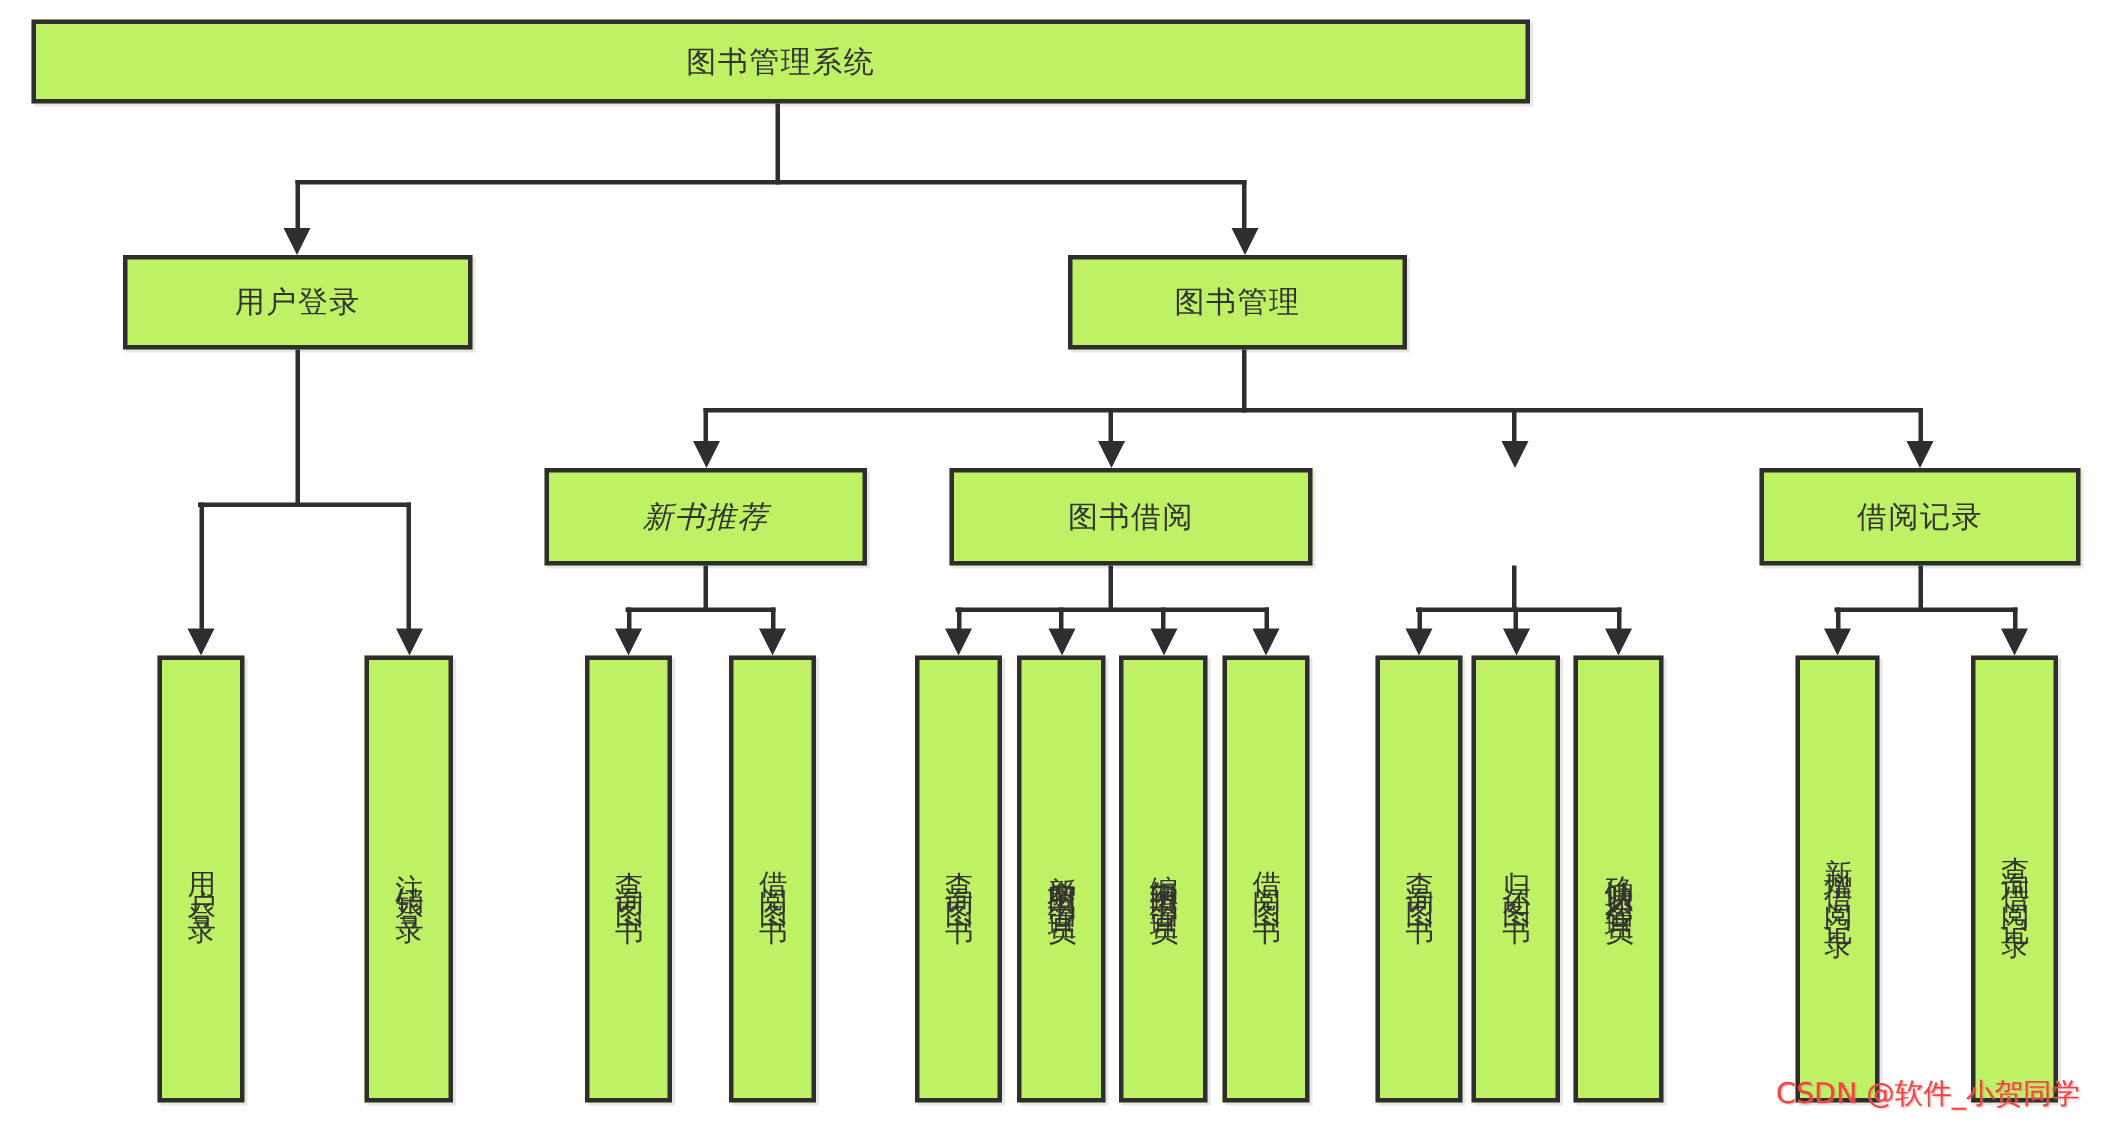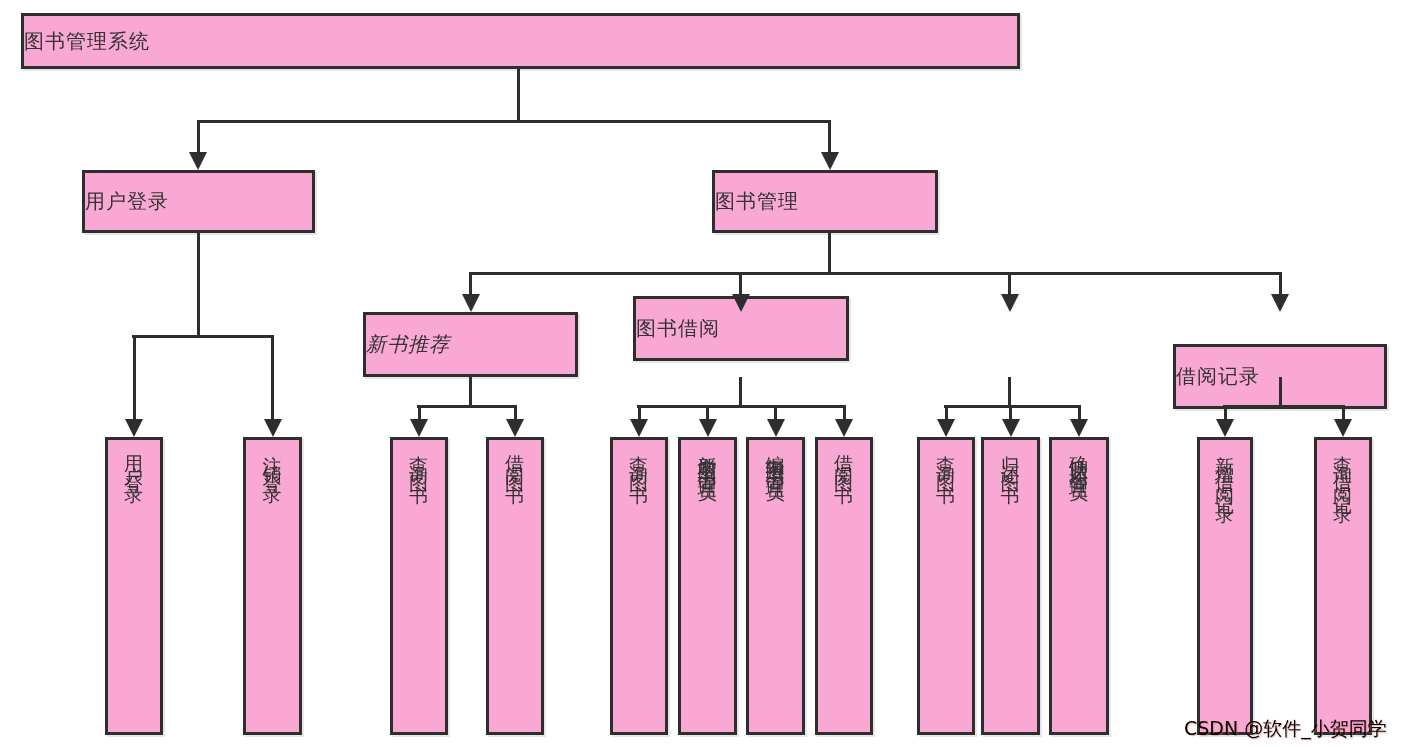--- a/index.html
+++ b/index.html
@@ -1,41 +1,41 @@
 <!DOCTYPE html>
 <html><head>
 <meta charset="utf-8">
 <style>
   html,body { margin:0; padding:0; background:#ffffff; }
   .canvas {
     position:relative; width:1405px; height:747px; background:#ffffff;
     font-family:"DejaVu Sans", sans-serif; overflow:hidden;
   }
   .box {
-    position:absolute; box-sizing:border-box; background:#f9a8d4;
+    position:absolute; box-sizing:border-box; background:#bef264;
     border:3px solid #2e2e2e; color:#333333;
-    display:flex; align-items:center; 
+    display:flex; align-items:center; justify-content:center;
     box-shadow:2px 2px 0 rgba(120,120,120,0.18);
   }
   .box.h { font-size:20px; letter-spacing:1px; white-space:nowrap; }
   .box.v {
     writing-mode:vertical-rl; text-orientation:mixed;
     font-size:19px; letter-spacing:10px; line-height:1;
   }
   .box.v.tight { letter-spacing:4px; }
   .vline { position:absolute; width:3px; background:#2e2e2e; }
   .hline { position:absolute; height:3px; background:#2e2e2e; }
   .arrow {
     position:absolute; width:0; height:0;
     border-left:9px solid transparent; border-right:9px solid transparent;
     border-top:18px solid #2e2e2e;
   }
   .watermark {
     position:absolute; left:1184px; top:716px; z-index:5;
-    font-size:19px; color:#000000; white-space:nowrap;
+    font-size:19px; color:#ef4444; white-space:nowrap;
     text-shadow:1px 1px 1px rgba(231,107,107,0.55);
   }
 </style>
 </head>
 <body>
 
 <div class="canvas">
 
   <div class="box h" style="left:21px;top:13px;width:999px;height:56px;">
     <span>图书管理系统</span>
@@ -44,24 +44,24 @@
   <div class="box h" style="left:82px;top:170px;width:233px;height:63px;">
     <span>用户登录</span>
   </div>
   <div class="box h" style="left:712px;top:170px;width:226px;height:63px;">
     <span>图书管理</span>
   </div>
 
   <div class="box h" style="left:363px;top:312px;width:215px;height:65px;font-style:italic;">
     <span>新书推荐</span>
   </div>
-  <div class="box h" style="left:633px;top:296px;width:216px;height:65px;">
+  <div class="box h" style="left:633px;top:312px;width:242px;height:65px;">
     <span>图书借阅</span>
   </div>
-  <div class="box h" style="left:1173px;top:312px;width:214px;height:65px;margin-top:32px;">
+  <div class="box h" style="left:1173px;top:312px;width:214px;height:65px;">
     <span>借阅记录</span>
   </div>
 
   <div class="box v" style="left:105px;top:437px;width:58px;height:298px;">
     <span>用户登录</span>
   </div>
   <div class="box v" style="left:243px;top:437px;width:59px;height:298px;">
     <span>注销登录</span>
   </div>
   <div class="box v" style="left:390px;top:437px;width:58px;height:298px;">

